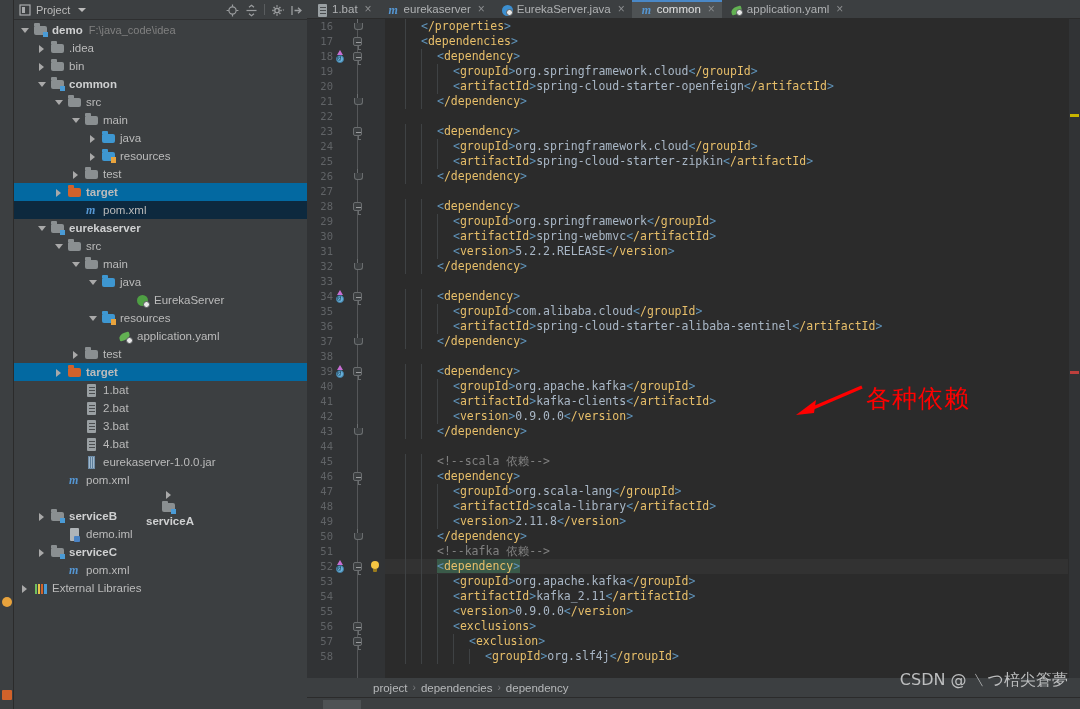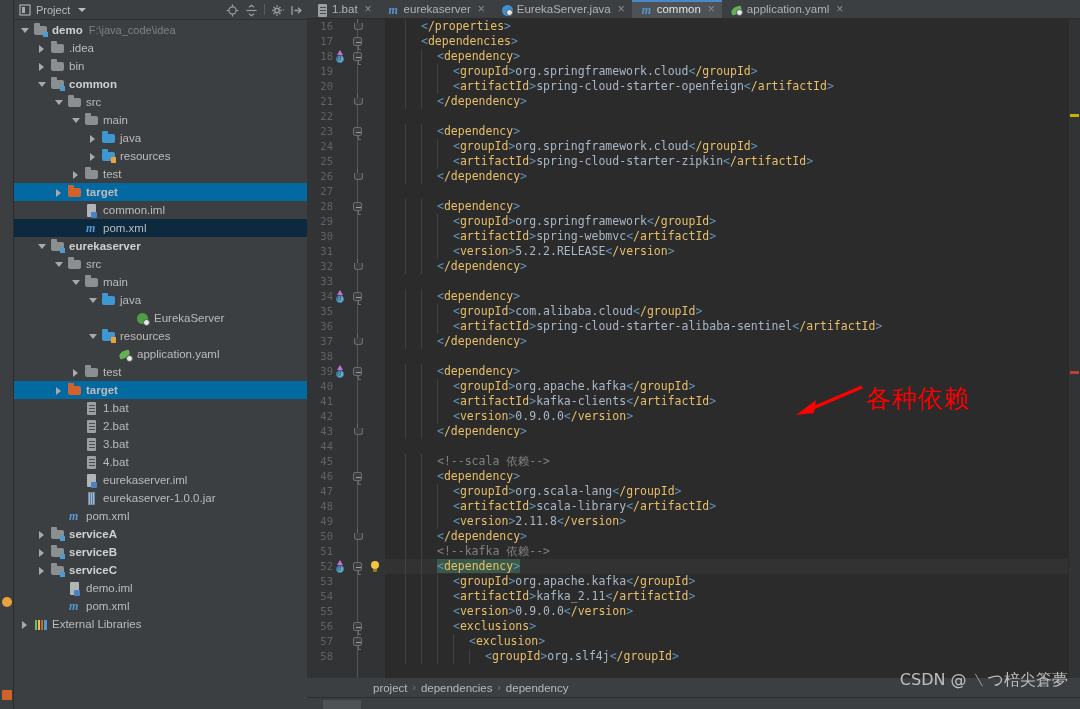--- a/index.html
+++ b/index.html
@@ -440,27 +440,20 @@
         </div>
         <div class="trow sel-brown" style="padding-left: 40px;">
           <span class="tw">
             <span class="arrow-r"></span>
           </span>
           <span class="ticon">
             <span class="fld orange"></span>
           </span>
           <span class="tlabel">target</span>
         </div>
-        <div class="trow" style="padding-left: 57px;">
-          <span class="tw"></span>
-          <span class="ticon">
-            <span class="iml-dot"></span>
-          </span>
-          <span class="tlabel">common.iml</span>
-        </div>
         <div class="trow sel-blue" style="padding-left: 57px;">
           <span class="tw"></span>
           <span class="ticon">
             <span class="m-glyph">m</span>
           </span>
           <span class="tlabel">pom.xml</span>
         </div>
         <div class="trow" style="padding-left: 23px;">
           <span class="tw">
             <span class="arrow-d"></span>
@@ -570,74 +563,67 @@
           <span class="tw"></span>
           <span class="ticon">
             <span class="sheet"></span>
             <span class="sheet-lines"></span>
           </span>
           <span class="tlabel">4.bat</span>
         </div>
         <div class="trow" style="padding-left: 57px;">
           <span class="tw"></span>
           <span class="ticon">
+            <span class="jar-b"></span>
+          </span>
+          <span class="tlabel">eurekaserver-1.0.0.jar</span>
+        </div>
+        <div class="trow" style="padding-left: 40px;">
+          <span class="tw"></span>
+          <span class="ticon">
+            <span class="m-glyph">m</span>
+          </span>
+          <span class="tlabel">pom.xml</span>
+        </div>
+        <div class="trow" style="padding-left: 23px; flex-direction: column;">
+          <span class="tw">
+            <span class="arrow-r"></span>
+          </span>
+          <span class="ticon">
+            <span class="fld gray"></span>
+            <span class="badge-sq"></span>
+          </span>
+          <span class="tlabel bold">serviceA</span>
+        </div>
+        <div class="trow" style="padding-left: 23px;">
+          <span class="tw">
+            <span class="arrow-r"></span>
+          </span>
+          <span class="ticon">
+            <span class="fld gray"></span>
+            <span class="badge-sq"></span>
+          </span>
+          <span class="tlabel bold">serviceB</span>
+        </div>
+        <div class="trow" style="padding-left: 40px;">
+          <span class="tw"></span>
+          <span class="ticon">
             <span class="iml-dot"></span>
           </span>
-          <span class="tlabel">eurekaserver.iml</span>
-        </div>
-        <div class="trow" style="padding-left: 57px;">
-          <span class="tw"></span>
-          <span class="ticon">
-            <span class="jar-b"></span>
-          </span>
-          <span class="tlabel">eurekaserver-1.0.0.jar</span>
-        </div>
-        <div class="trow" style="padding-left: 40px;">
-          <span class="tw"></span>
-          <span class="ticon">
-            <span class="m-glyph">m</span>
-          </span>
-          <span class="tlabel">pom.xml</span>
+          <span class="tlabel">demo.iml</span>
         </div>
         <div class="trow" style="padding-left: 23px;">
           <span class="tw">
             <span class="arrow-r"></span>
           </span>
           <span class="ticon">
             <span class="fld gray"></span>
             <span class="badge-sq"></span>
           </span>
-          <span class="tlabel bold">serviceA</span>
-        </div>
-        <div class="trow" style="padding-left: 23px;">
-          <span class="tw">
-            <span class="arrow-r"></span>
-          </span>
-          <span class="ticon">
-            <span class="fld gray"></span>
-            <span class="badge-sq"></span>
-          </span>
-          <span class="tlabel bold">serviceB</span>
-        </div>
-        <div class="trow" style="padding-left: 23px;">
-          <span class="tw">
-            <span class="arrow-r"></span>
-          </span>
-          <span class="ticon">
-            <span class="fld gray"></span>
-            <span class="badge-sq"></span>
-          </span>
           <span class="tlabel bold">serviceC</span>
-        </div>
-        <div class="trow" style="padding-left: 40px;">
-          <span class="tw"></span>
-          <span class="ticon">
-            <span class="iml-dot"></span>
-          </span>
-          <span class="tlabel">demo.iml</span>
         </div>
         <div class="trow" style="padding-left: 40px;">
           <span class="tw"></span>
           <span class="ticon">
             <span class="m-glyph">m</span>
           </span>
           <span class="tlabel">pom.xml</span>
         </div>
         <div class="trow" style="padding-left: 6px;">
           <span class="tw">

